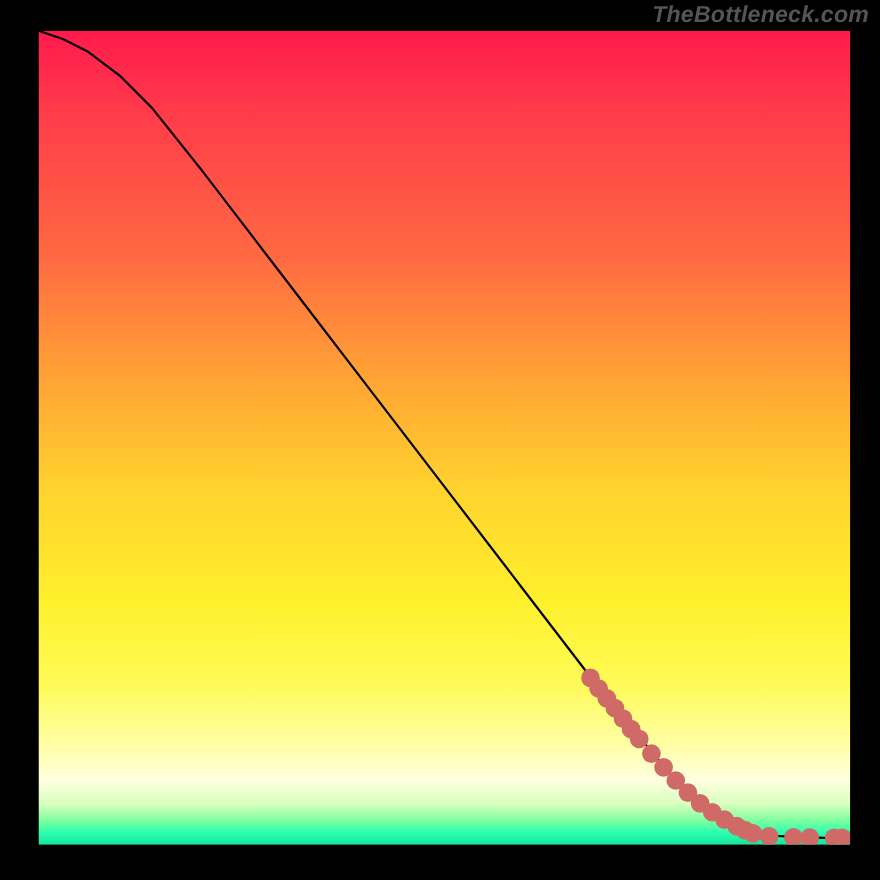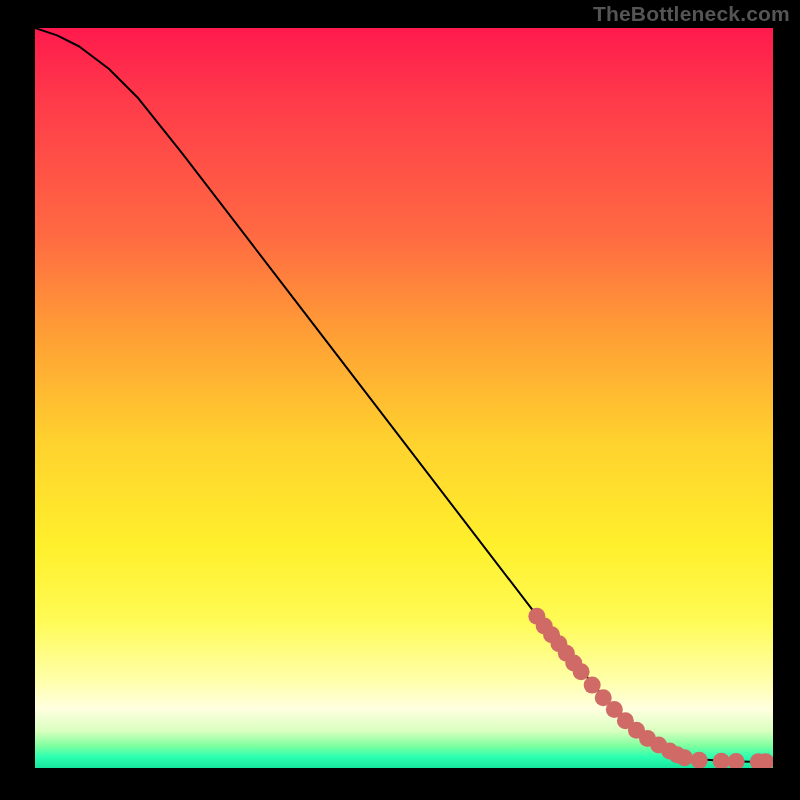--- a/index.html
+++ b/index.html
@@ -19,20 +19,21 @@
   }
   .watermark {
     position: absolute;
     top: 2px;
     right: 10px;
     color: #555;
     font-size: 21px;
     font-weight: 600;
     letter-spacing: 0.2px;
     z-index: 50;
+    font-style: italic;
   }
   .plot-area {
     position: absolute;
     left: 35px;
     top: 28px;
     width: 738px;
     height: 740px;
     overflow: hidden;
   }
   .gradient {

